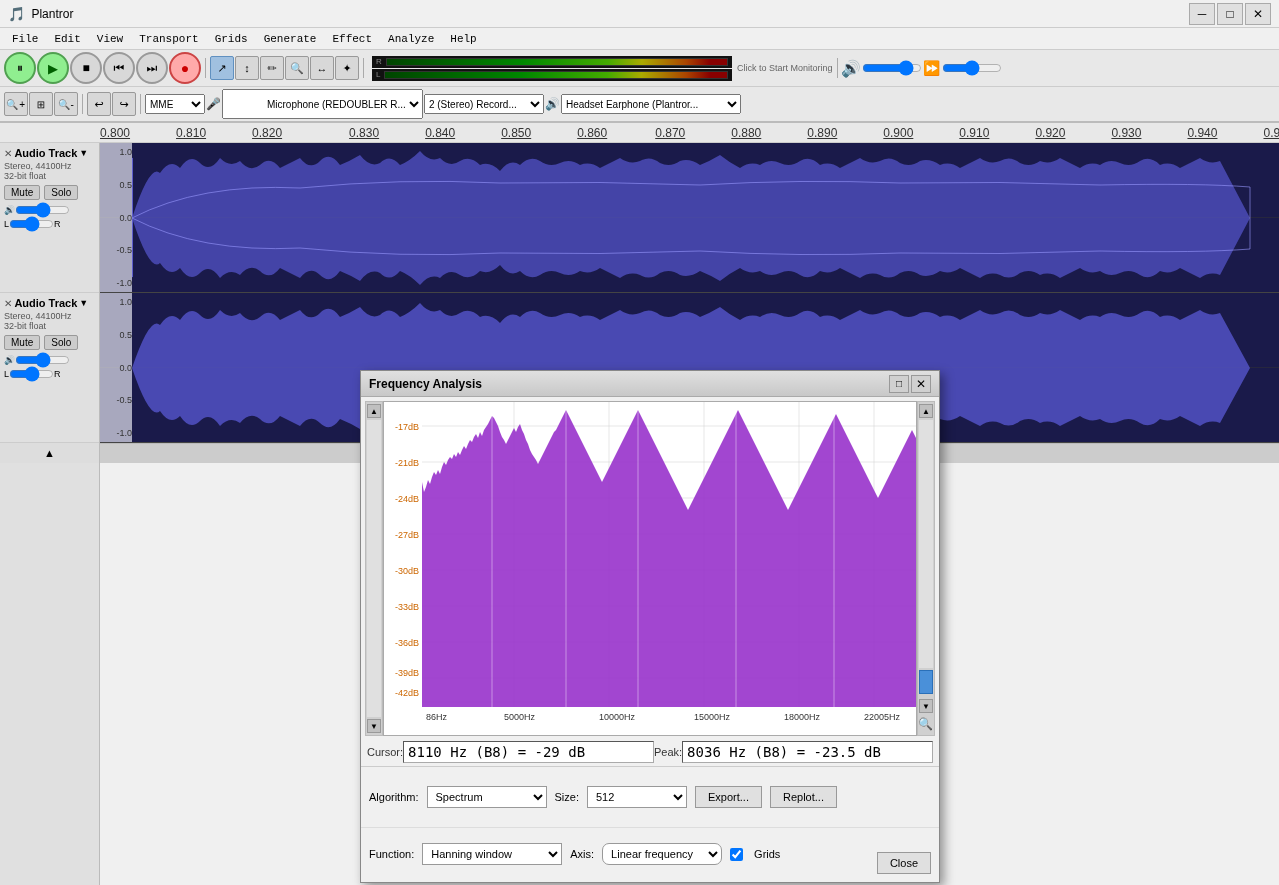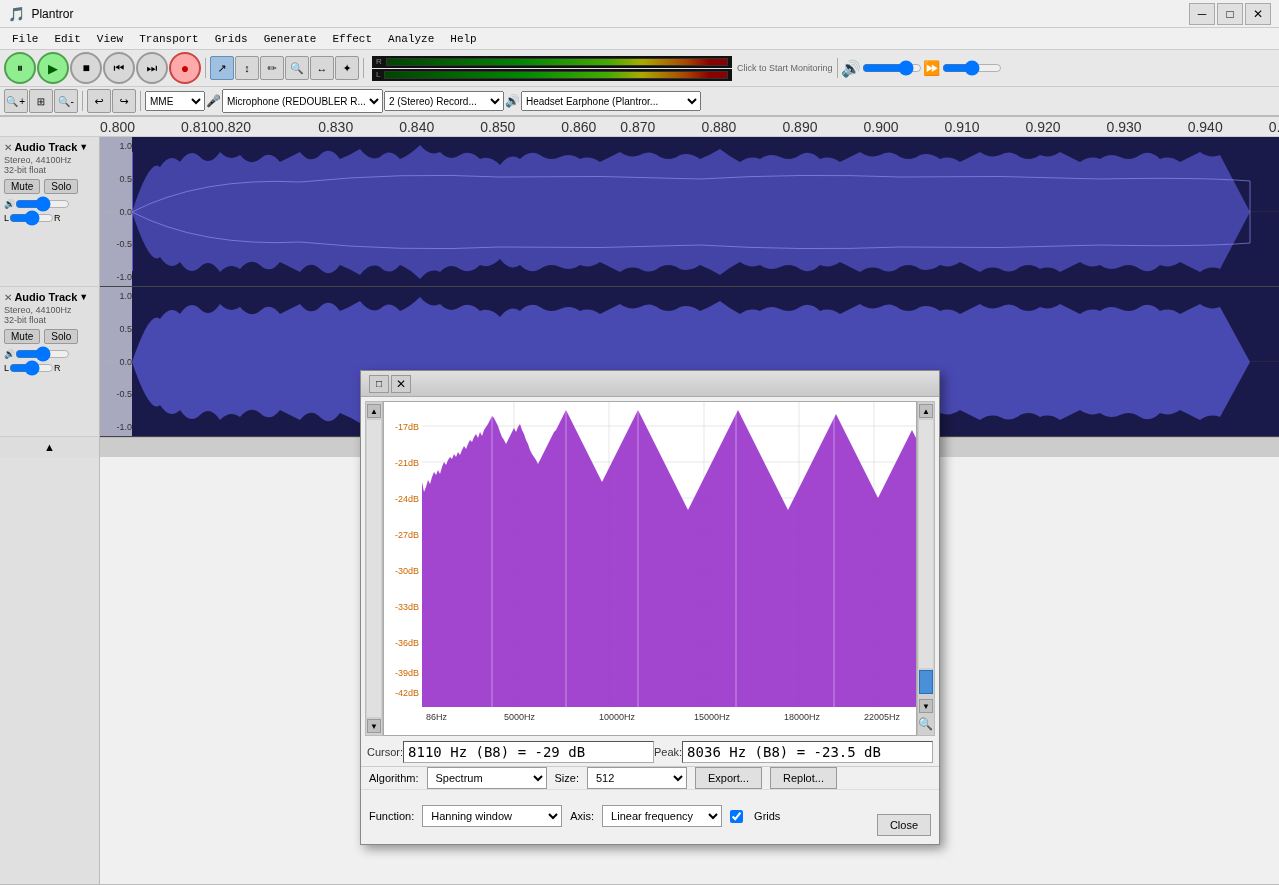--- a/index.html
+++ b/index.html
@@ -43,21 +43,21 @@
     .dialog-title { flex: 1; font-size: 12px; font-weight: bold; }
     .dialog-close { width: 20px; height: 18px; background: #d0d0d0; border: 1px solid #999; cursor: pointer; display: flex; align-items: center; justify-content: center; font-size: 12px; }
     .dialog-maximize { width: 20px; height: 18px; background: #d0d0d0; border: 1px solid #999; cursor: pointer; display: flex; align-items: center; justify-content: center; font-size: 10px; margin-right: 2px; }
 
     
     .info-row { display: flex; align-items: center; padding: 3px 6px; }
     .info-label { font-size: 11px; color: #333; }
     .info-field { flex: 1; background: #fff; border: 1px inset #aaa; padding: 2px 4px; font-size: 14px; font-family: monospace; }
 
     
-    .controls-row { display: flex; align-items: center; padding: 0 8px; gap: 8px; border-top: 1px solid #ccc; }
+    .controls-row { display: flex; align-items: center; padding: 19px 8px; gap: 8px; border-top: 1px solid #ccc; }
     .ctrl-label { font-size: 11px; }
     .ctrl-select { height: 22px; font-size: 11px; border: 1px solid #999; background: white; padding: 1px 4px; }
     .ctrl-btn { height: 22px; padding: 0 12px; font-size: 11px; background: #e0e0e0; border: 1px solid #999; cursor: pointer; }
     .ctrl-checkbox { margin-right: 3px; }
 
     
     .toolbar-full { background: #e8e8e8; border-bottom: 2px solid #bbb; }
     .toolbar-row1 { display: flex; align-items: center; padding: 2px 4px; gap: 1px; min-height: 36px; }
     .toolbar-row2 { display: flex; align-items: center; padding: 2px 4px; gap: 1px; min-height: 28px; border-top: 1px solid #ccc; }
   </style>
@@ -131,42 +131,42 @@
     <div class="tb-separator"></div>
 
     <button class="tb-btn">↩</button>
     <button class="tb-btn">↪</button>
     <div class="tb-separator"></div>
 
     <select style="height:20px; font-size:10px; min-width:60px;">
       <option>MME</option>
     </select>
     <span style="font-size:12px;">🎤</span>
-    <select style="height:24px; font-size:10px; min-width:150px;">
+    <select style="height:30px; font-size:10px; min-width:150px;padding-left:40px;">
       <option>Microphone (REDOUBLER R...</option>
     </select>
     <select style="height:20px; font-size:10px; min-width:120px;">
       <option>2 (Stereo) Record...</option>
     </select>
     <span style="font-size:12px;">🔊</span>
     <select style="height:20px; font-size:10px; min-width:180px;">
       <option>Headset Earphone (Plantror...</option>
     </select>
   </div>
 </div>
 
 <div class="ruler">
-  <div style="display:flex; font-size:14px; color:#333; overflow:hidden;">
+  <div style="display:flex; font-size:12px; color:#333; overflow:hidden;text-decoration:underline;">
     <span style="margin-right:46px;">0.800</span>
-    <span style="">0.810</span>
+    <span style="margin-right:46px;">0.810</span>
     <span style="margin-right:67px;">0.820</span>
     <span style="margin-right:46px;">0.830</span>
     <span style="margin-right:46px;">0.840</span>
     <span style="margin-right:46px;">0.850</span>
-    <span style="margin-right:24px;">0.860</span>
+    <span style="margin-right:48px;">0.860</span>
     <span style="margin-right:46px;">0.870</span>
     <span style="margin-right:46px;">0.880</span>
     <span style="margin-right:46px;">0.890</span>
     <span style="margin-right:46px;">0.900</span>
     <span style="margin-right:46px;">0.910</span>
     <span style="margin-right:46px;">0.920</span>
     <span style="margin-right:46px;">0.930</span>
     <span style="margin-right:46px;">0.940</span>
     <span style="margin-right:46px;">0.950</span>
     <span style="margin-right:46px;">0.960</span>
@@ -285,20 +285,21 @@
 <div style="height:16px; background:#d8d8d8; border-top:1px solid #bbb; display:flex; align-items:center; padding:0 2px;">
   
   
   
 </div>
 
 <div class="dialog-overlay">
   <div class="dialog">
 
     <div class="dialog-titlebar">
+      <span class="dialog-title">Frequency Analysis</span>
       <button class="dialog-maximize">□</button>
       <button class="dialog-close">✕</button>
     </div>
 
     <div style="display:flex; height:335px; margin:4px 4px 2px 4px; position:relative;">
 
       <div style="width:18px; background:#d0d0d0; display:flex; flex-direction:column; align-items:center; justify-content:space-between; padding:2px; border:1px solid #bbb;">
         <div style="width:14px; height:14px; background:#c0c0c0; border:1px solid #999; display:flex; align-items:center; justify-content:center; font-size:8px; cursor:pointer;">▲</div>
         <div style="width:14px; flex:1; background:#e0e0e0; margin:2px 0;"></div>
         <div style="width:14px; height:14px; background:#c0c0c0; border:1px solid #999; display:flex; align-items:center; justify-content:center; font-size:8px; cursor:pointer;">▼</div>
@@ -432,21 +433,21 @@
       <span class="ctrl-label">Function:</span>
       <select class="ctrl-select" style="min-width:140px;">
         <option>Rectangular</option>
         <option>Bartlett</option>
         <option>Hamming</option>
         <option selected="">Hanning window</option>
         <option>Blackman</option>
         <option>Blackman-Harris</option>
       </select>
       <span class="ctrl-label">Axis:</span>
-      <select class="ctrl-select" style="min-width:120px;">
+      <select class="ctrl-select" style="min-width:120px;border-radius:7px;">
         <option selected="">Linear frequency</option>
         <option>Log frequency</option>
       </select>
       <input type="checkbox" class="ctrl-checkbox" checked="" style="">
       <span class="ctrl-label">Grids</span>
       <button class="ctrl-btn" style="margin-left:auto;margin-top:18px;">Close</button>
     </div>
   </div>
 </div>
 

